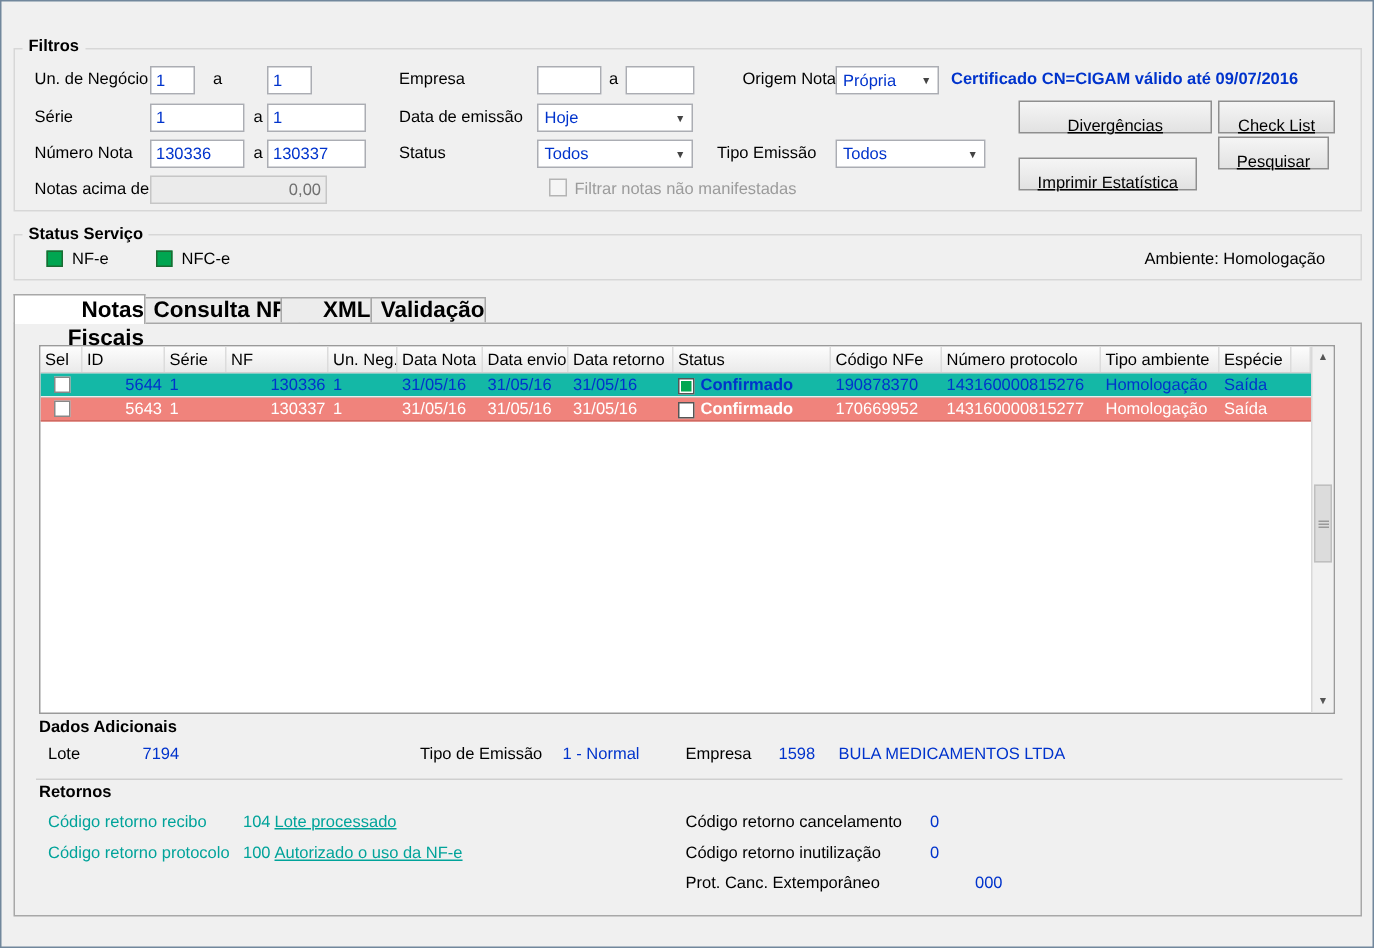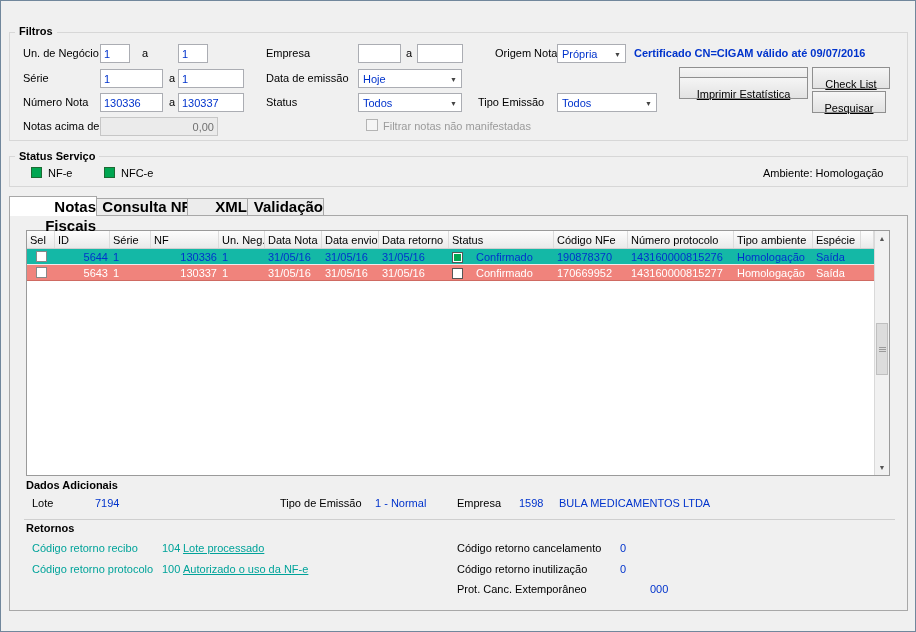--- a/index.html
+++ b/index.html
@@ -59,21 +59,21 @@
     white-space:nowrap; overflow:hidden; line-height:14px; }
   .grid-row { display:flex; height:16px; }
   .grid-row .cell { padding:1px 0 0 3px; white-space:nowrap; overflow:hidden; line-height:14px; }
   .row-normal { color:#0033cc; border-bottom:1px solid #ececec; background:#14b8a6; }
   .row-selected { color:#fff; background:#f0837c; border-bottom:1px solid #cf6a62; }
   .cell.num { text-align:right; padding:1px 2px 0 0; }
   .w0{width:28px}.w1{width:55px}.w2{width:41px}.w3{width:68px}.w4{width:46px}
   .w5{width:57px}.w6{width:57px}.w7{width:70px}.w8{width:105px}.w9{width:74px}
   .w10{width:106px}.w11{width:79px}.w12{width:48px}.wf{flex:1}
   .chk { width:11px; height:11px; border:1px solid #888; background:#fff; margin:1px 0 0 6px; }
-  .statuscell { display:flex; align-items:center; gap:13px; }
+  .statuscell { display:flex; align-items:center; gap:4px;font-weight:bold; }
   .stbox { width:11px; height:11px; border:1px solid #555; background:#fff;
     display:inline-flex; align-items:center; justify-content:center; flex:0 0 auto; }
   .stfill { width:7px; height:7px; background:#00a651; }
   
   .vscroll { position:absolute; right:0; top:0; width:15px; height:100%;
     background:#f1f1f1; border-left:1px solid #d9d9d9; }
   .vsbtn { position:absolute; left:0; width:14px; height:15px; text-align:center;
     font-size:7px; color:#555; line-height:15px; }
   .vsup { top:0; } .vsdown { bottom:0; }
   .vsthumb { position:absolute; left:1px; width:12px; top:92px; height:52px;
@@ -131,21 +131,21 @@
     <div class="lbl" style="left:265px;top:95px">Status</div>
     <div class="combo" style="left:357px;top:92px;width:104px">
       <span class="combo-text">Todos</span>
       <span class="combo-arrow">▼</span>
     </div>
     <div class="lbl" style="left:477px;top:95px">Tipo Emissão</div>
     <div class="combo" style="left:556px;top:92px;width:100px">
       <span class="combo-text">Todos</span>
       <span class="combo-arrow">▼</span>
     </div>
-    <button class="btn" style="left:678px;top:76px;width:129px">Imprimir Estatística</button>
+    <button class="btn" style="left:678px;top:104px;width:119px">Imprimir Estatística</button>
     <button class="btn" style="left:811px;top:90px;width:74px">Pesquisar</button>
 
     <div class="lbl" style="left:22px;top:119px">Notas acima de</div>
     <input class="inp dis right" style="left: 99px; top: 116px; width: 118px;" disabled="" value="0,00">
     <div class="chkbox" style="left:365px;top:118px"></div>
     <div class="lbl dim" style="left:382px;top:119px">Filtrar notas não manifestadas</div>
   </div>
 
   <div>
     <div class="group" style="left:8px;top:155px;width:899px;height:31px"></div>

